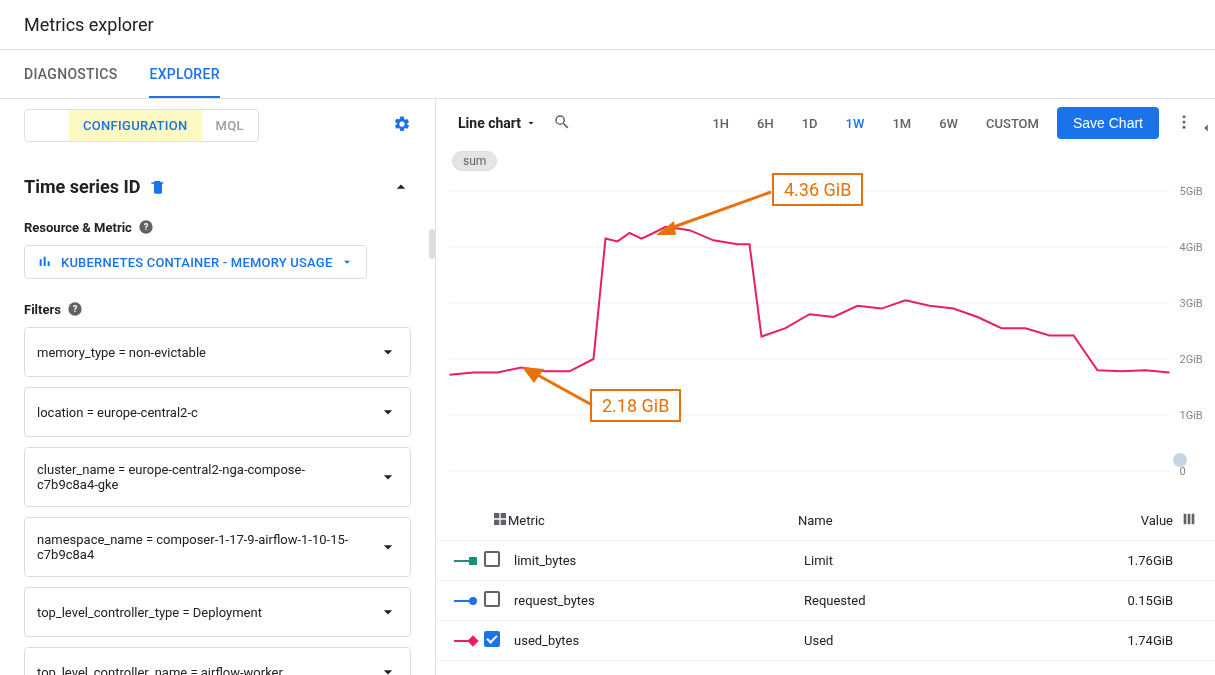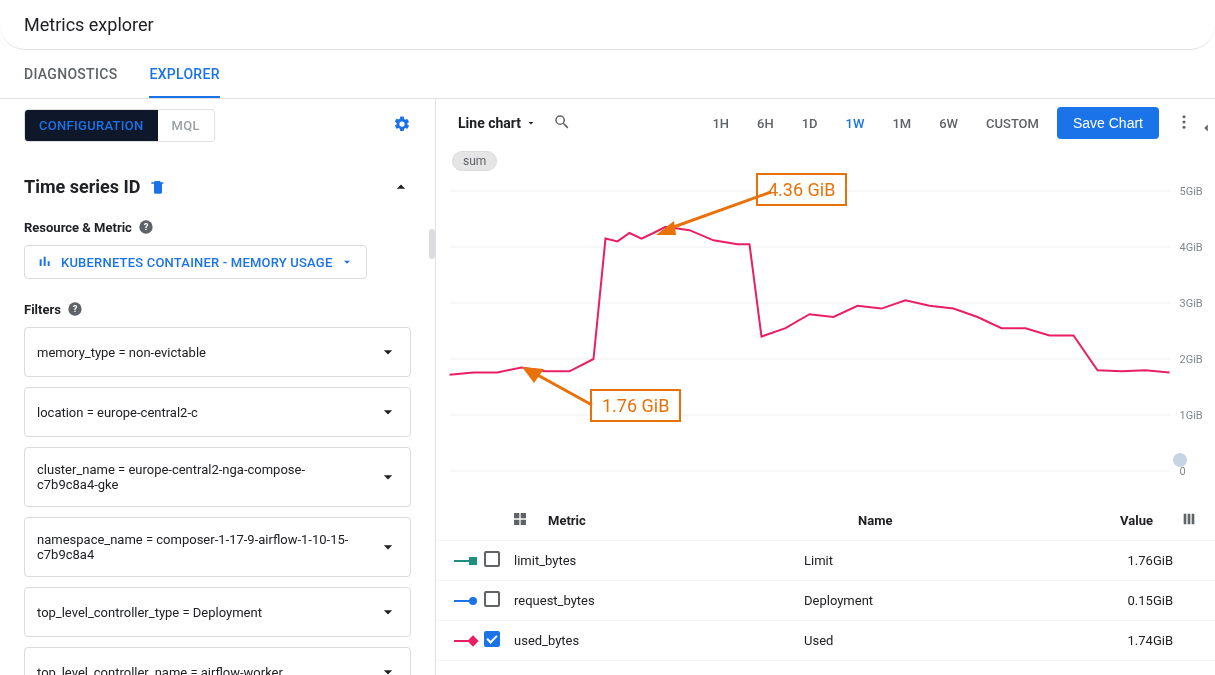--- a/index.html
+++ b/index.html
@@ -1,27 +1,27 @@
 <!DOCTYPE html>
 <html><head>
 <meta charset="utf-8">
 <style>
 * { box-sizing: border-box; margin: 0; padding: 0; }
 body { font-family: Roboto, Arial, sans-serif; font-size: 13px; color: #202124; background: #fff; width: 1215px; }
-.page-title { font-size: 18px; font-weight: 400; padding: 14px 24px; border-bottom: 1px solid #e0e0e0; border-radius: 25px; }
+.page-title { font-size: 18px; font-weight: 400; padding: 14px 24px; border-bottom: 1px solid #e0e0e0; }
 .tabs { display: flex; gap: 32px; padding: 0 24px; border-bottom: 1px solid #e0e0e0; }
 .tab { padding: 16px 0 14px; font-size: 14px; font-weight: 500; color: #5f6368; cursor: pointer; border-bottom: 2px solid transparent; letter-spacing: 0.3px; }
 .tab.active { color: #1a73e8; border-bottom-color: #1a73e8; }
 .main { display: flex; }
 .sidebar { width: 436px; border-right: 1px solid #e0e0e0; position: relative; }
 .scrollhandle { position: absolute; right: 0; top: 130px; width: 6px; height: 30px; background: #dadce0; border-radius: 3px;}
 .config-row { display: flex; align-items: center; padding: 10px 16px 10px 24px; justify-content: space-between; }
 .config-tabs { display: flex; border: 1px solid #e0e0e0; border-radius: 4px; overflow: hidden; }
 .config-tab { padding: 8px 14px; font-size: 13px; font-weight: 500; color: #9aa0a6; cursor: pointer; letter-spacing: 0.3px; }
-.config-tab.active { background: #0f172a; color: #1a73e8; }
+.config-tab.active { background: #fef9c3; color: #1a73e8; margin-left: 44px; }
 .gear { color: #1a73e8; cursor: pointer; padding: 4px; margin-right: 4px; }
 .gear svg { width: 18px; height: 18px; }
 .panel { padding: 0 24px 16px; }
 .panel-header { display: flex; align-items: center; justify-content: space-between; padding: 24px 0 16px; }
 .panel-header-left { display: flex; align-items: center; gap: 10px; }
 .panel-title { font-size: 18px; font-weight: 700; }
 .trash { color: #1a73e8; cursor: pointer; }
 .trash svg, .caret svg, .help svg { width: 16px; height: 16px; display:block; }
 .caret svg { width: 20px; height: 20px; }
 .caret { cursor: pointer; }
@@ -46,21 +46,21 @@
 .chart-area { position: relative; height: 330px; padding: 10px 4px 0 12px; }
 .chart-svg { width: 100%; height: 300px; }
 .grid-line { stroke: #eceff1; stroke-width: 1; }
 .series-line { stroke: #e91e63; stroke-width: 2; fill: none; }
 .y-label { font-size: 11px; fill: #80868b; text-anchor: start; }
 .x-label { font-size: 11px; fill: #5f6368; text-anchor: middle; }
 .anno-box { position: absolute; border: 2px solid #e8710a; background: #fff; padding: 4px 10px; color: #e8710a; font-size: 18px; }
 .anno-arrow { position: absolute; }
 .handle { position: absolute; width: 14px; height: 14px; background: #c7d4e6; border-radius: 50%; }
 .legend-row { display: flex; align-items: center; padding: 10px 18px; border-bottom: 1px solid #f1f3f4; font-size: 13px; }
-.legend-header { font-weight: 700; gap: 20px; }
+.legend-header { font-weight: 400; }
 .legend-header .col-icon svg { width: 16px; height: 16px; }
 .col-swatch { width: 30px; display:flex; align-items:center; }
 .col-check { width: 30px; }
 .col-metric { flex: 0 0 290px; }
 .col-name { flex: 1; }
 .col-value { width: 80px; text-align: right; }
 .col-icon { width: 24px; text-align: right; color:#5f6368;}
 .swatch-line { width: 20px; height: 2px; position: relative; }
 .swatch-line::after { content: ''; position: absolute; right: -3px; top: -3px; width: 8px; height: 8px; }
 .sw-teal { background: #1e8e7e; } .sw-teal::after { background: #1e8e7e; }
@@ -250,27 +250,27 @@
         <text class="x-label" x="0" y="308" style="text-anchor:start">UTC+1</text>
         <text class="x-label" x="72" y="308">15:10</text>
         <text class="x-label" x="192" y="308">15:15</text>
         <text class="x-label" x="312" y="308">15:20</text>
         <text class="x-label" x="432" y="308">15:25</text>
         <text class="x-label" x="552" y="308">15:30</text>
         <text class="x-label" x="672" y="308">15:35</text>
       </svg>
       <div class="handle" style="right:28px; top:282px"></div>
 
-      <div class="anno-box" style="left:320px; top:2px">4.36 GiB</div>
+      <div class="anno-box" style="left:336px; top:2px">4.36 GiB</div>
       <svg class="anno-arrow" style="left:220px; top:16px" width="120" height="50">
           <line x1="115" y1="5" x2="12" y2="42" stroke="#e8710a" stroke-width="3"></line>
           <polygon points="0,48 18,34 20,48" fill="#e8710a"></polygon>
         </svg>
 
-      <div class="anno-box" style="left:154px; top:218px">1.76 GiB</div>
+      <div class="anno-box" style="left:154px; top:218px">2.18 GiB</div>
       <svg class="anno-arrow" style="left:86px; top:192px" width="80" height="50">
           <line x1="70" y1="42" x2="12" y2="10" stroke="#e8710a" stroke-width="3"></line>
           <polygon points="0,4 22,6 12,20" fill="#e8710a"></polygon>
         </svg>
     </div>
 
     <div class="legend-row legend-header">
       <div class="col-swatch"></div>
       <div class="col-check col-icon"><svg viewBox="0 0 24 24" fill="currentColor">
             <path d="M3 3h8v8H3V3zm10 0h8v8h-8V3zM3 13h8v8H3v-8zm10 0h8v8h-8v-8z"></path>
@@ -292,21 +292,21 @@
       <div class="col-name">Limit</div>
       <div class="col-value">1.76GiB</div>
       <div class="col-icon"></div>
     </div>
     <div class="legend-row">
       <div class="col-swatch">
           <div class="swatch-line sw-blue"></div>
         </div>
       <div class="col-check"><span class="checkbox"></span></div>
       <div class="col-metric">request_bytes</div>
-      <div class="col-name">Deployment</div>
+      <div class="col-name">Requested</div>
       <div class="col-value">0.15GiB</div>
       <div class="col-icon"></div>
     </div>
     <div class="legend-row">
       <div class="col-swatch">
           <div class="swatch-line sw-pink"></div>
         </div>
       <div class="col-check"><span class="checkbox checked"></span></div>
       <div class="col-metric">used_bytes</div>
       <div class="col-name">Used</div>

